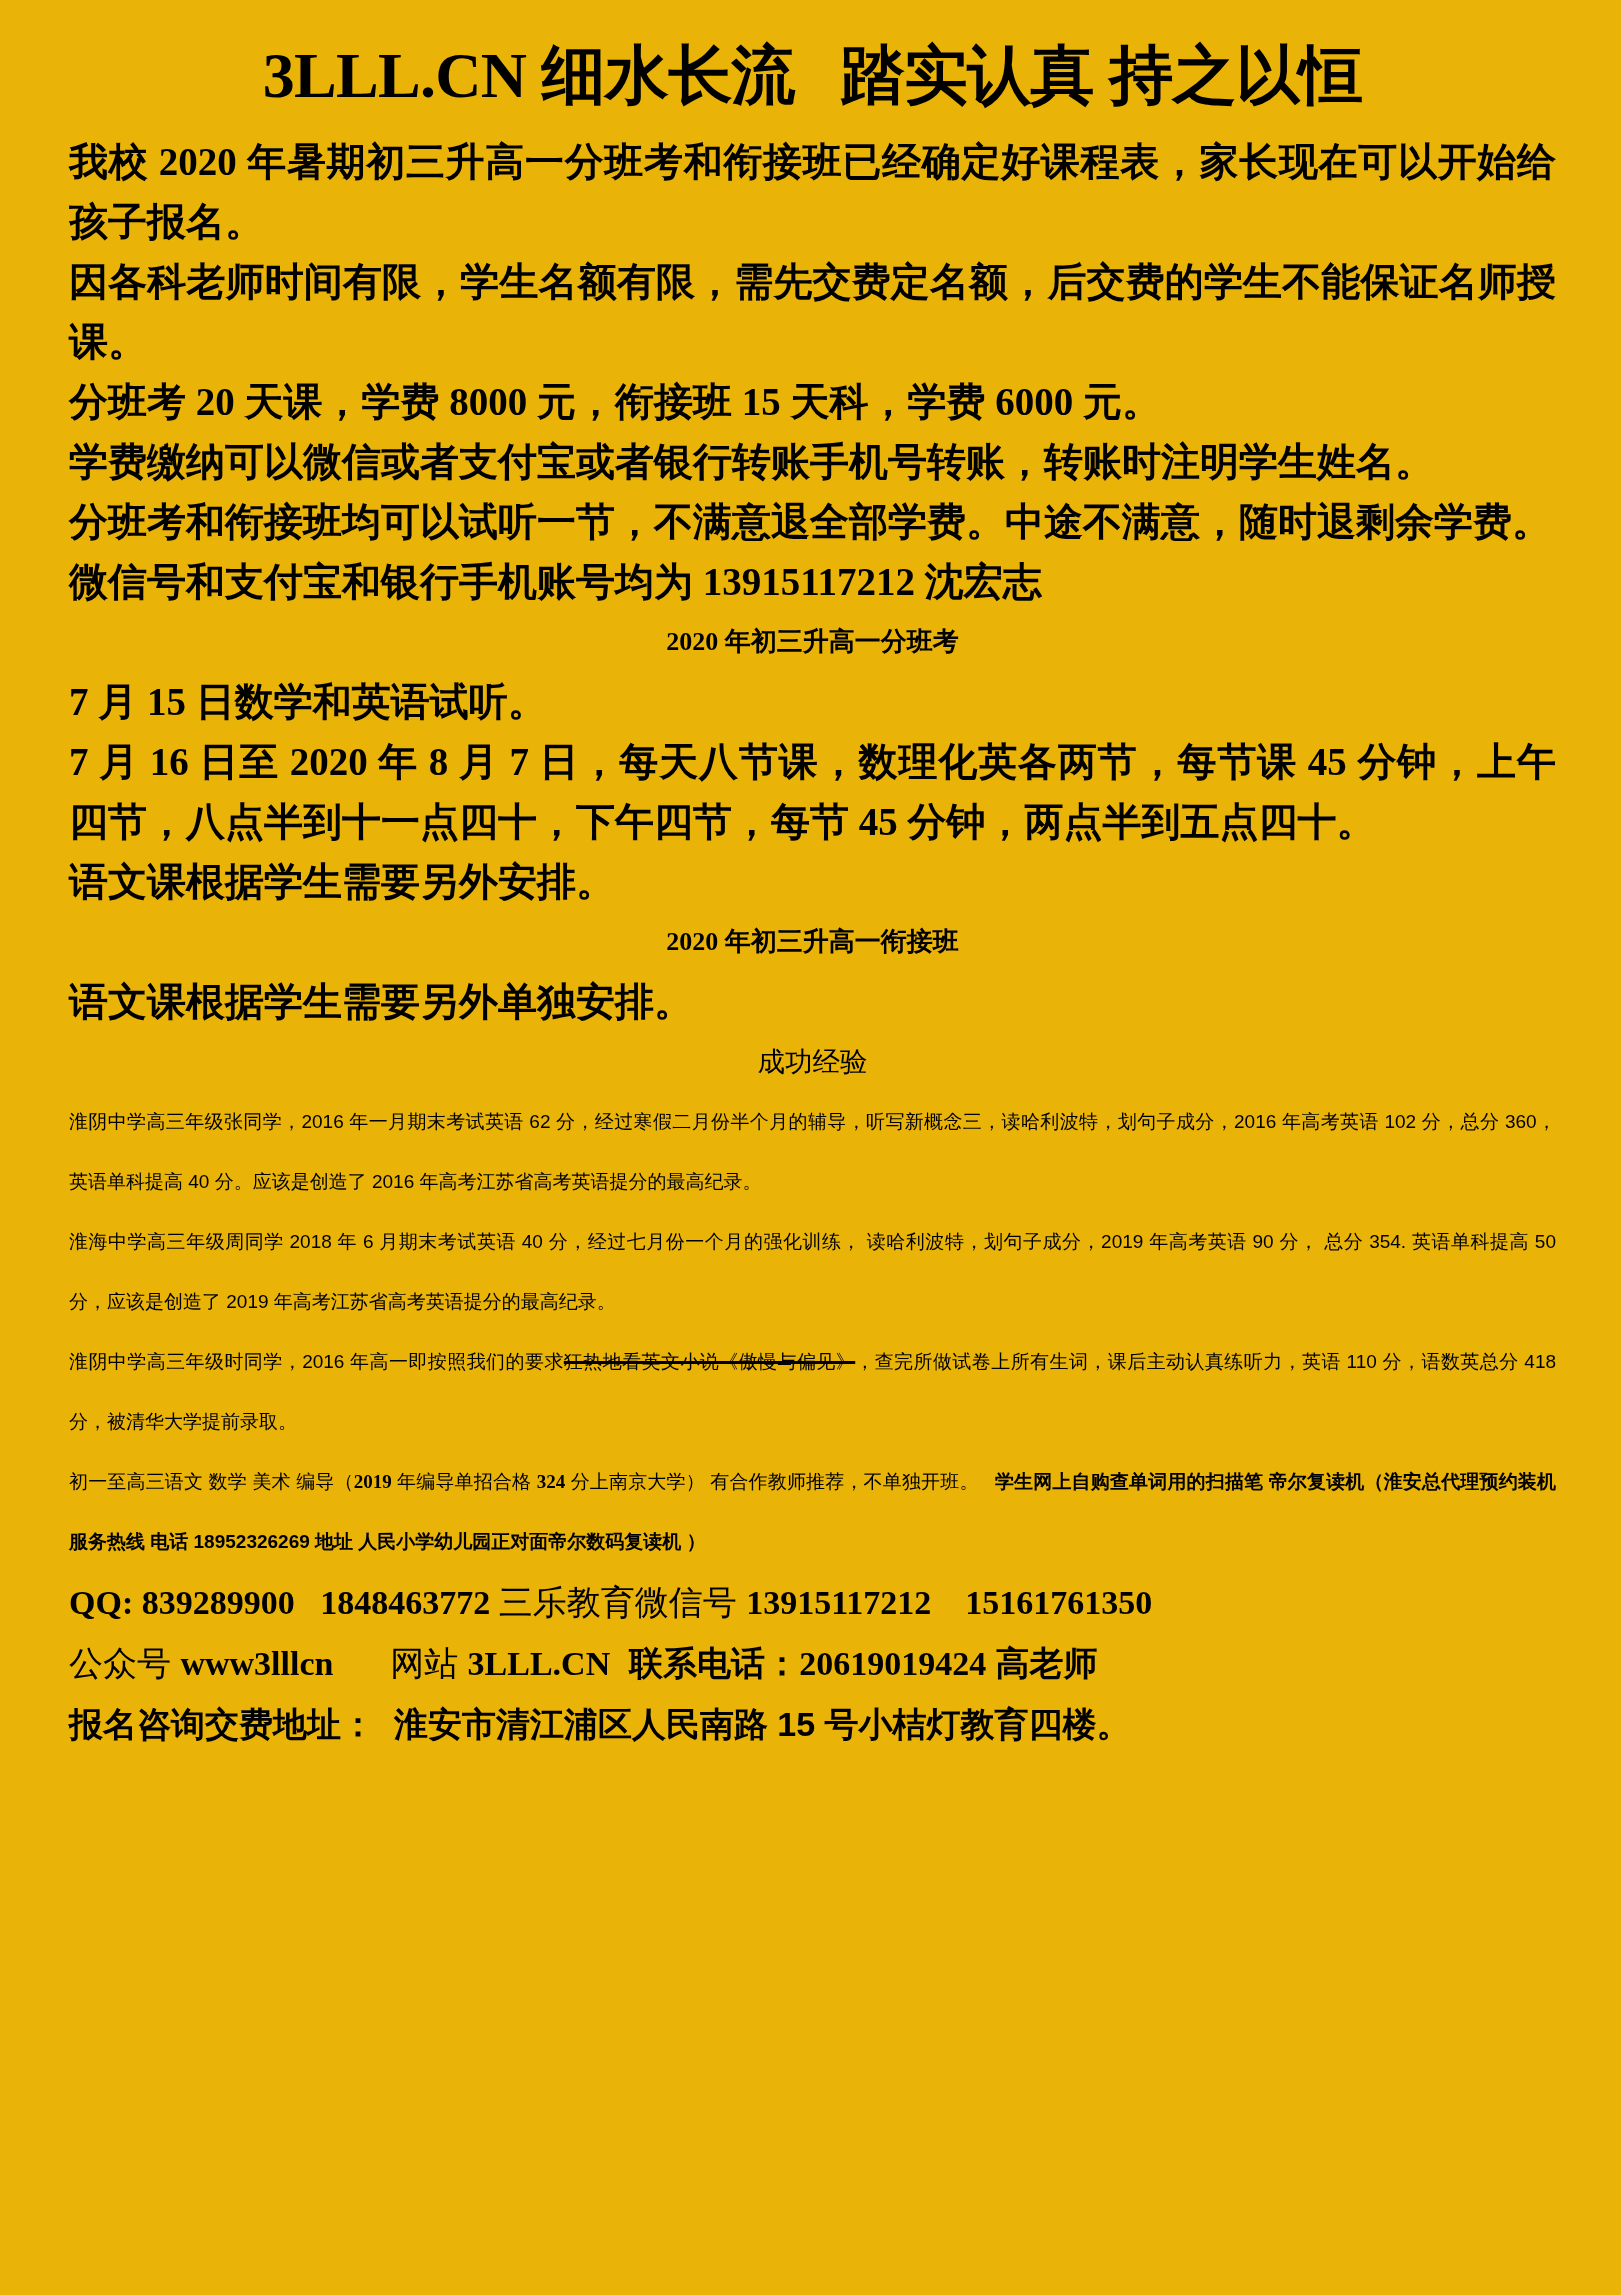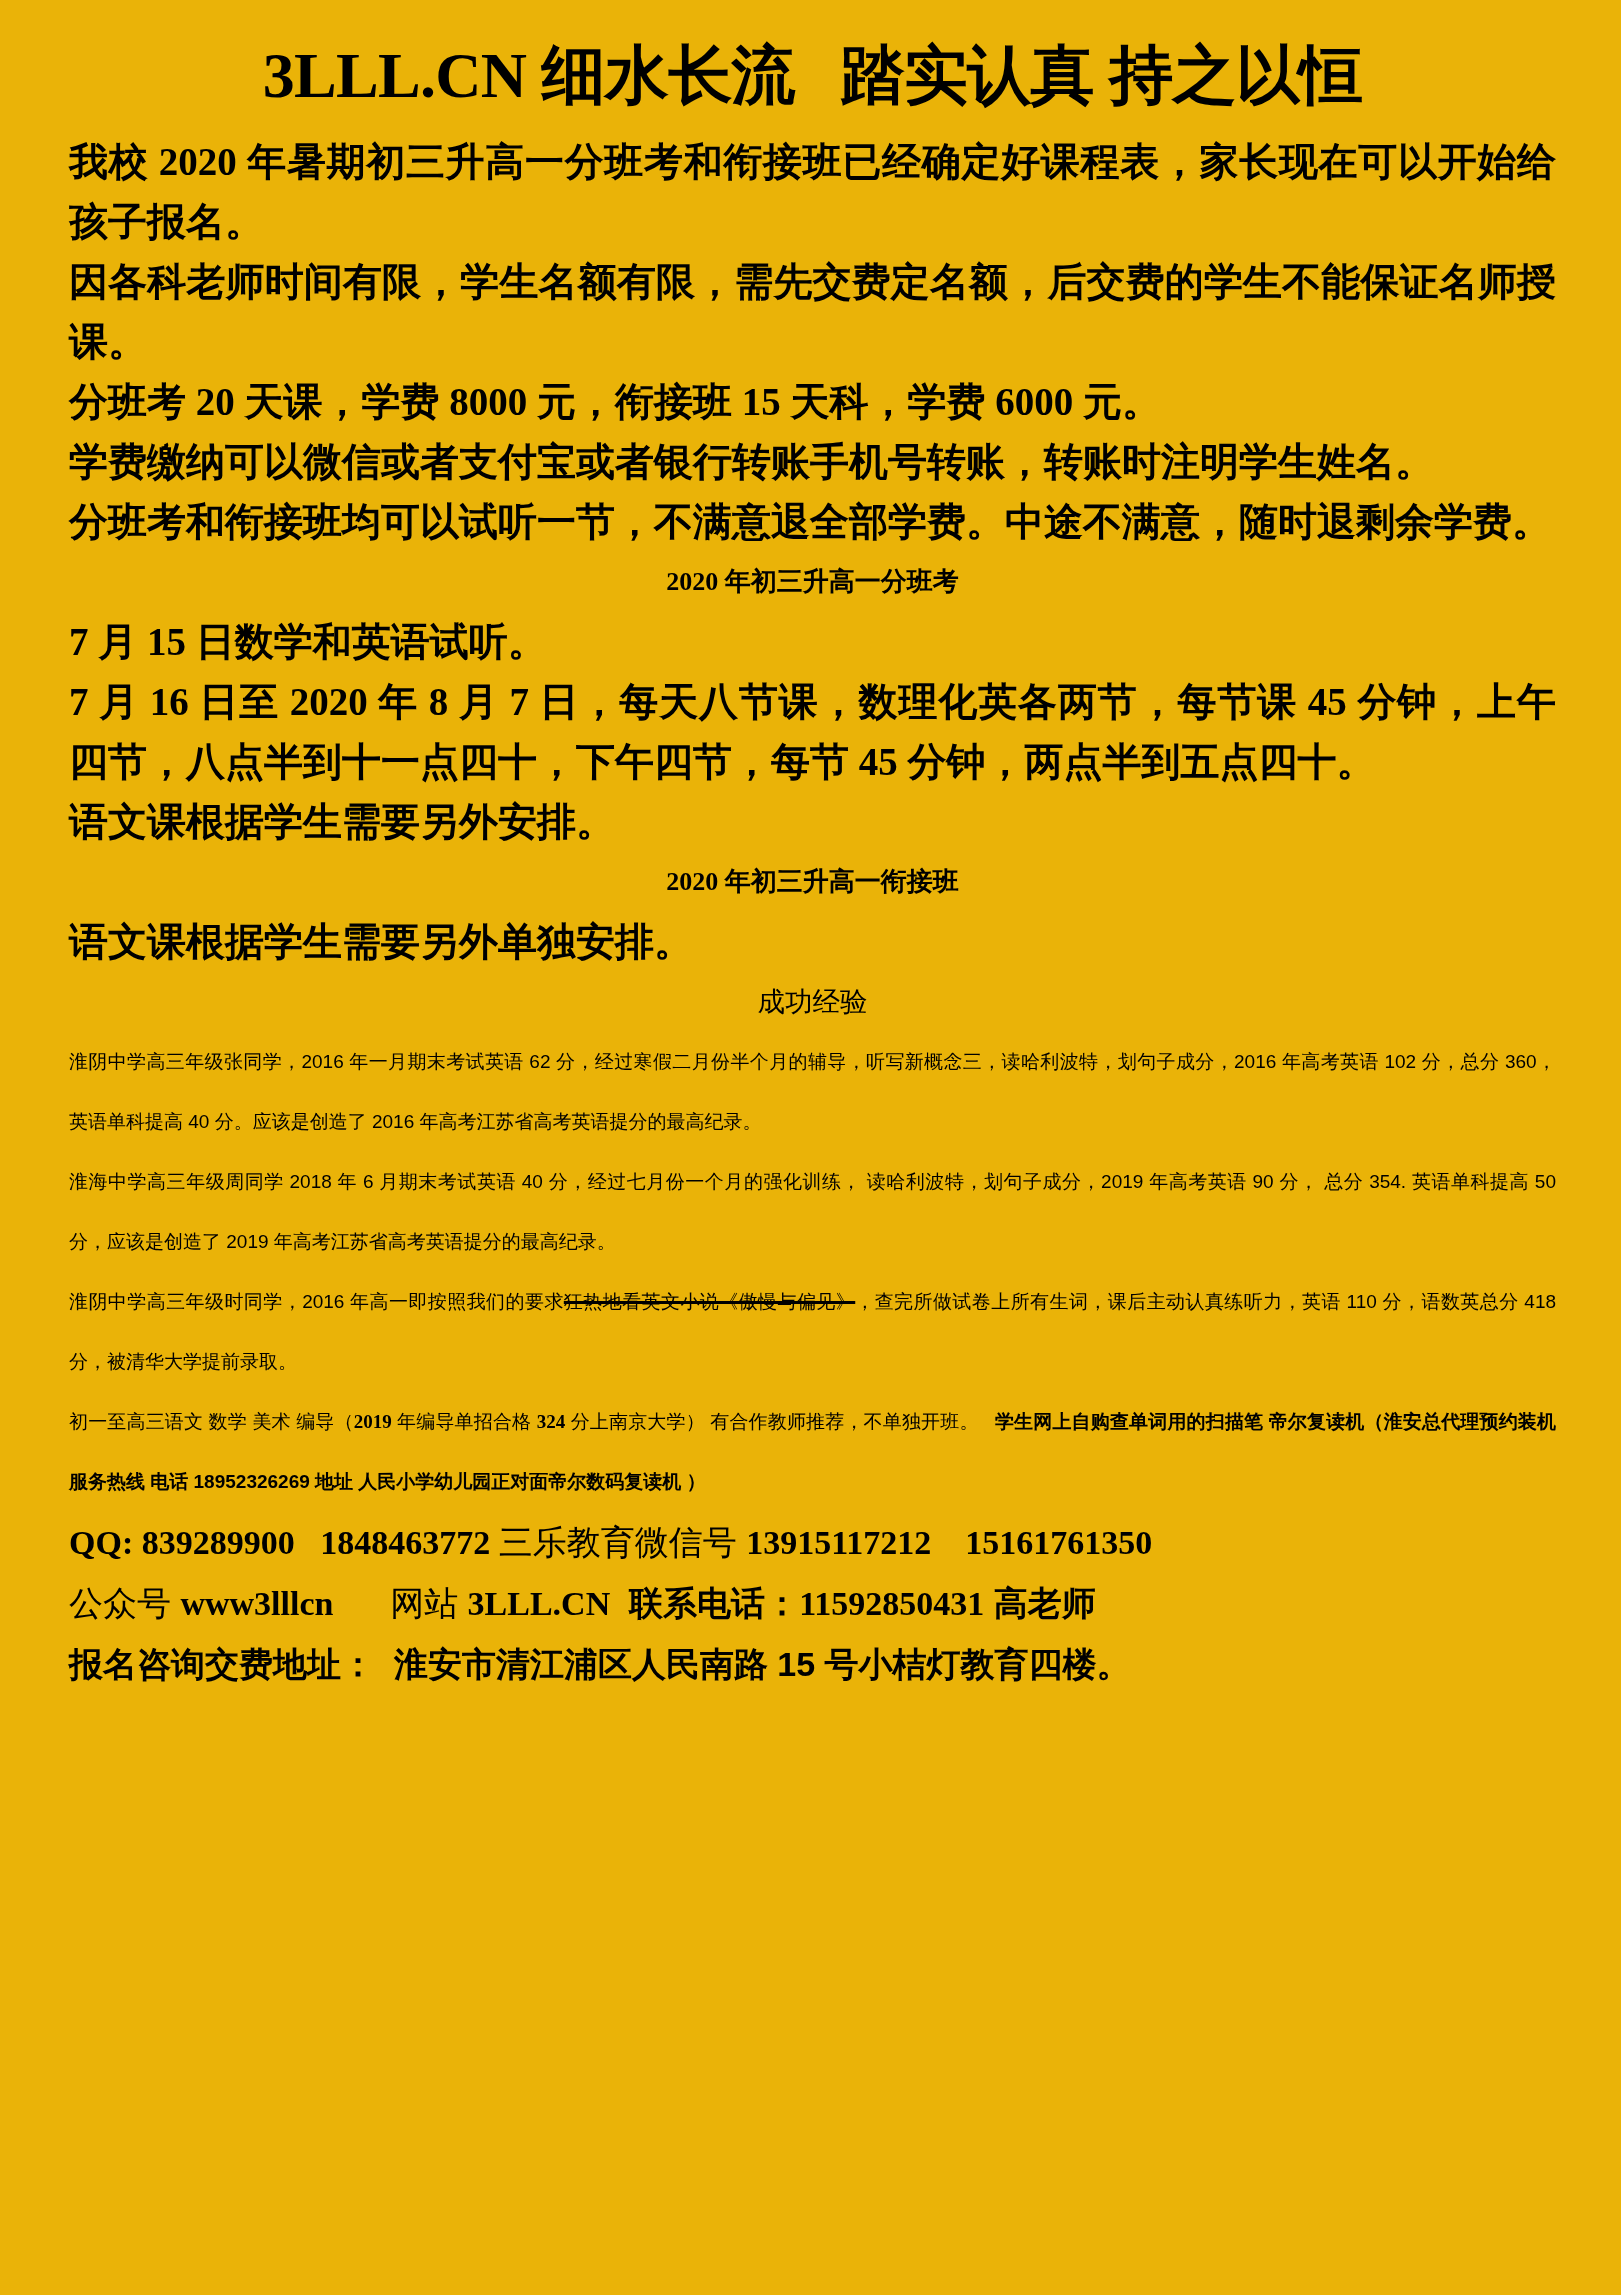--- a/index.html
+++ b/index.html
@@ -76,20 +76,21 @@
 <div class="page">
 
   <h1 class="title">3LLL.CN 细水长流   踏实认真 持之以恒</h1>
 
   <section>
     <p class="body-para">我校 2020 年暑期初三升高一分班考和衔接班已经确定好课程表，家长现在可以开始给孩子报名。</p>
     <p class="body-para">因各科老师时间有限，学生名额有限，需先交费定名额，后交费的学生不能保证名师授课。</p>
     <p class="body-para">分班考 20 天课，学费 8000 元，衔接班 15 天科，学费 6000 元。</p>
     <p class="body-para">学费缴纳可以微信或者支付宝或者银行转账手机号转账，转账时注明学生姓名。</p>
     <p class="body-para">分班考和衔接班均可以试听一节，不满意退全部学费。中途不满意，随时退剩余学费。</p>
+    <p class="body-para">微信号和支付宝和银行手机账号均为 13915117212 沈宏志</p>
   </section>
 
   <section>
     <h2 class="section-heading">2020 年初三升高一分班考</h2>
     <p class="body-para">7 月 15 日数学和英语试听。</p>
     <p class="body-para">7 月 16 日至 2020 年 8 月 7 日，每天八节课，数理化英各两节，每节课 45 分钟，上午四节，八点半到十一点四十，下午四节，每节 45 分钟，两点半到五点四十。</p>
     <p class="body-para">语文课根据学生需要另外安排。</p>
   </section>
 
   <section>
@@ -100,18 +101,18 @@
   <section>
     <h3 class="success-heading">成功经验</h3>
     <p class="story">淮阴中学高三年级张同学，2016 年一月期末考试英语 62 分，经过寒假二月份半个月的辅导，听写新概念三，读哈利波特，划句子成分，2016 年高考英语 102 分，总分 360，  英语单科提高 40 分。应该是创造了 2016 年高考江苏省高考英语提分的最高纪录。</p>
     <p class="story">淮海中学高三年级周同学 2018 年 6 月期末考试英语 40 分，经过七月份一个月的强化训练， 读哈利波特，划句子成分，2019 年高考英语 90 分， 总分 354. 英语单科提高 50 分，应该是创造了 2019 年高考江苏省高考英语提分的最高纪录。</p>
     <p class="story"><span>淮阴中学高三年级时同学，2016 年高一即按照我们的要求</span><span class="strike">狂热地看英文小说《傲慢与偏见》</span><span>，查完所做试卷上所有生词，课后主动认真练听力，英语 110 分，语数英总分 418 分，被清华大学提前录取。</span></p>
     <p class="story"><span>初一至高三语文 数学 美术 编导（</span><span class="snum">2019</span><span> 年编导单招合格 </span><span class="snum">324</span><span> 分上南京大学） 有合作教师推荐，不单独开班。   </span><span class="bseg">学生网上自购查单词用的扫描笔 帝尔复读机（淮安总代理预约装机服务热线 电话 18952326269 地址 人民小学幼儿园正对面帝尔数码复读机 ）</span></p>
   </section>
 
   <section>
     <p class="contact"><span class="cnum">QQ: 839289900   1848463772 </span><span class="creg">三乐教育微信号 </span><span class="cnum">13915117212    15161761350</span></p>
-    <p class="contact"><span class="creg">公众号 </span><span class="cnum">www3lllcn</span><span class="creg">      网站 </span><span class="cnum">3LLL.CN</span><span>  联系电话：</span><span class="cnum">11592850431</span><span> 高老师</span></p>
+    <p class="contact"><span class="creg">公众号 </span><span class="cnum">www3lllcn</span><span class="creg">      网站 </span><span class="cnum">3LLL.CN</span><span>  联系电话：</span><span class="cnum">20619019424</span><span> 高老师</span></p>
     <p class="contact"><span>报名咨询交费地址：  </span><span>淮安市清江浦区人民南路 15 号小桔灯教育四楼。</span></p>
   </section>
 
 </div>
 
 
 </body></html>

